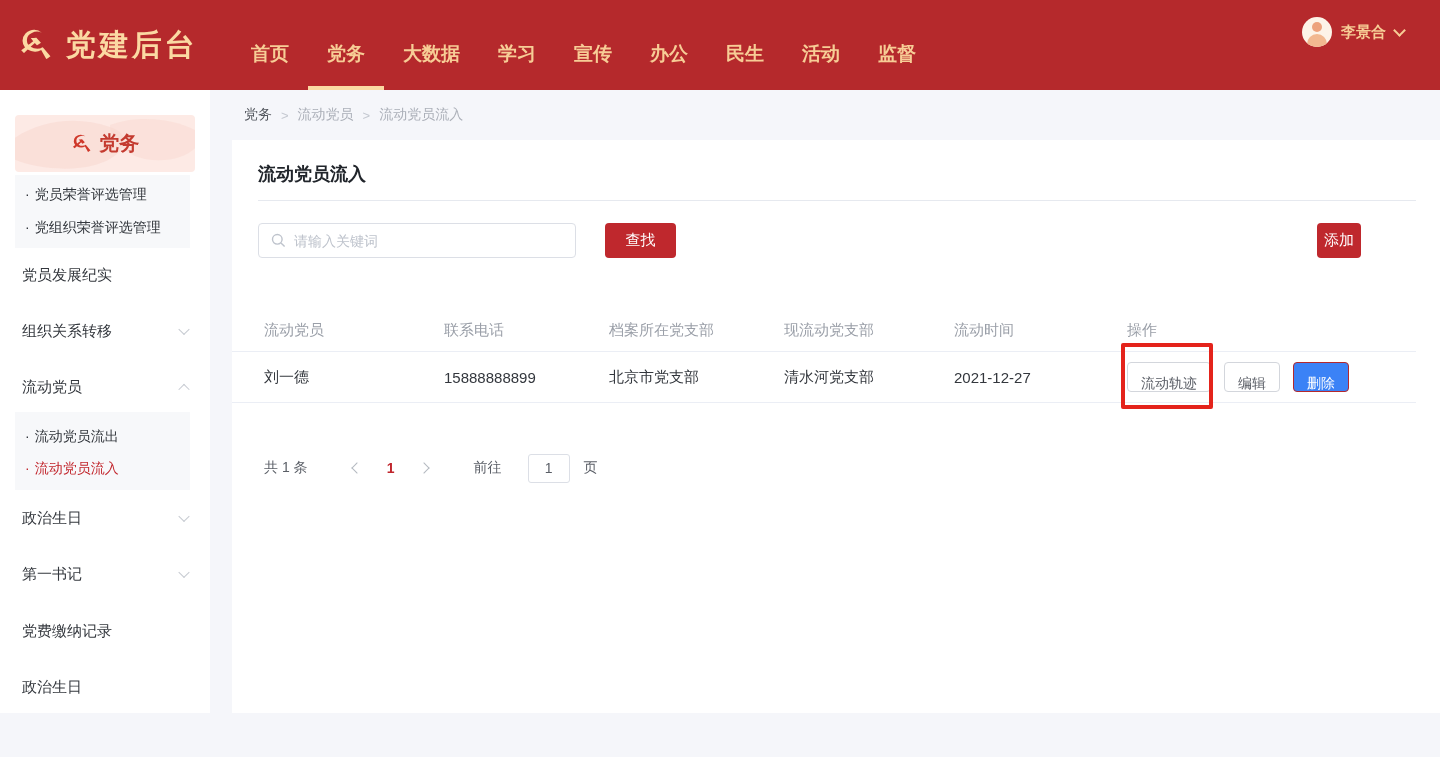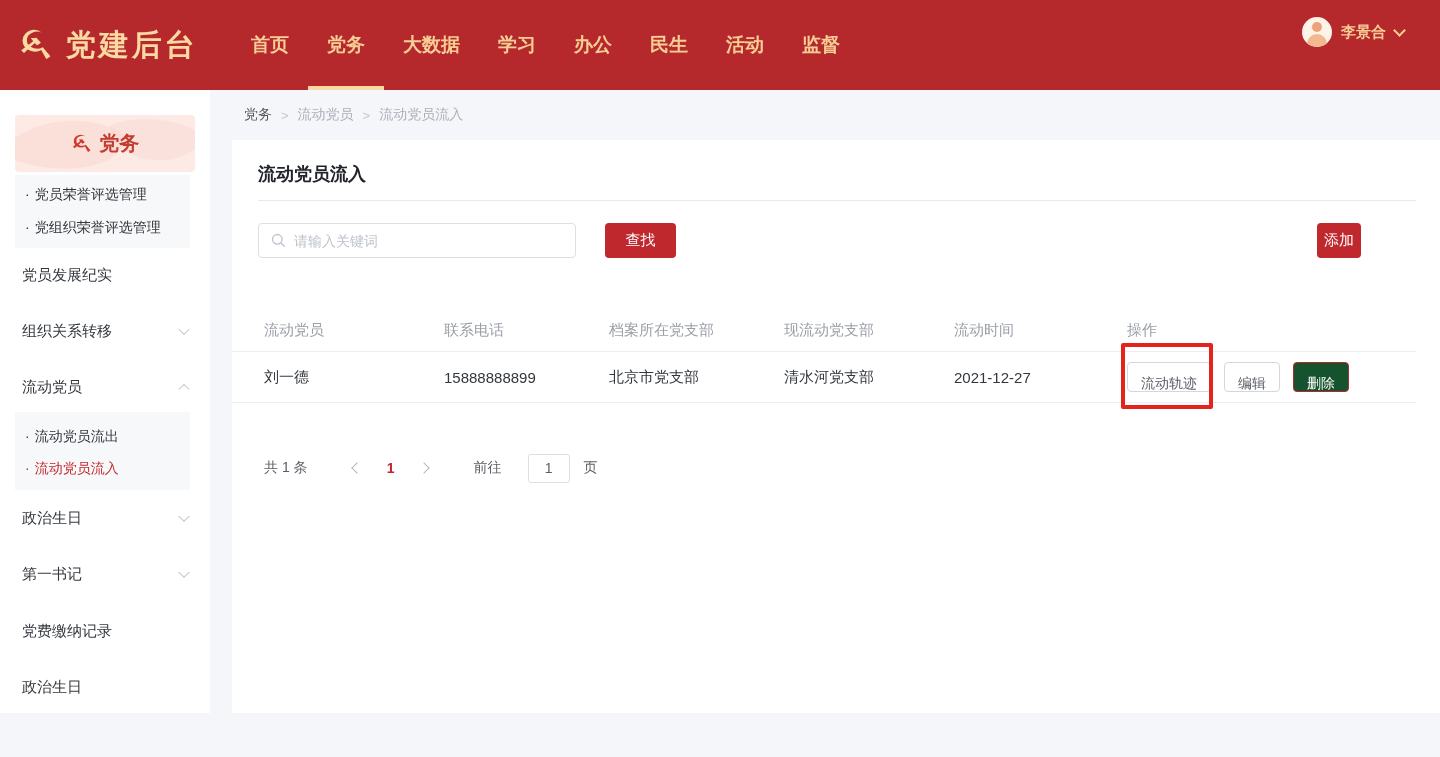--- a/index.html
+++ b/index.html
@@ -13,21 +13,21 @@
   
   .header {
     position:absolute; top:0; left:0; width:1440px; height:90px;
     background:#b5292c; display:flex; align-items:stretch;
   }
   .logo { display:flex; align-items:center; gap:12px; padding-left:18px; width:232px; }
   .logo-emblem { font-size:40px; line-height:1; color:#fbd9a3; transform:scaleX(-1); }
   .logo-title { font-size:30px; font-weight:bold; color:#fbd9a3; letter-spacing:3px; white-space:nowrap;text-align:center; }
   .nav { display:flex; }
   .nav-item {
-    position:relative; padding:0 19px; line-height:90px;
+    position:relative; padding:9px 19px; line-height:90px;
     font-size:19px; font-weight:bold; color:#f7cd96; cursor:pointer; white-space:nowrap;
   }
   .nav-item.active::after {
     content:""; position:absolute; left:0; right:0; bottom:0; height:4px; background:#fbd9a3;
   }
   .user { position:absolute; right:36px; top:0; height:64px; display:flex; align-items:center; gap:9px; cursor:pointer; }
   .avatar { width:30px; height:30px; border-radius:50%; background:#fdf3e7; position:relative; overflow:hidden; }
   .avatar .head { position:absolute; top:5px; left:10px; width:10px; height:10px; border-radius:50%; background:#eda27c; }
   .avatar .torso { position:absolute; top:17px; left:5px; width:20px; height:14px; border-radius:10px 10px 0 0; background:#f2b890; }
   .user-name { font-size:15px; font-weight:bold; color:#f7cd96; }
@@ -92,21 +92,21 @@
   }
   .trow {
     position:absolute; left:0; right:24px; top:212px; height:51px;
     border-bottom:1px solid #ebeef5; font-size:15px; color:#33373d;
   }
   .actions { display:flex; gap:13px; align-items:center; }
   .mini-btn {
     height:30px; padding:12px 13px; background:#fff; border:1px solid #d3d6dc; border-radius:4px;
     font-size:14px; color:#5a5e66; cursor:pointer; font-family:"Liberation Sans", sans-serif;
   }
-  .mini-btn.danger { background:#14532d; border-color:#b4282c; color:#fff;text-align:center; }
+  .mini-btn.danger { background:#3b82f6; border-color:#b4282c; color:#fff;text-align:center; }
   .annotation-box {
     position:absolute; left:889px; top:203px; width:92px; height:66px;
     border:4px solid #e4231b; border-radius:2px; pointer-events:none;
   }
   
   .pagination { position:absolute; left:32px; top:313px; height:30px; display:flex; align-items:center; font-size:14px; color:#5a5e66;gap:6px; }
   .pg-total { margin-right:28px; }
   .pg-arrow { width:28px; height:28px; display:flex; align-items:center; justify-content:center; cursor:pointer; }
   .pg-arrow .ar { width:8px; height:8px; border-left:1.5px solid #b4b9c0; border-bottom:1.5px solid #b4b9c0; }
   .pg-arrow .ar.left { transform:rotate(45deg); margin-left:3px; }
@@ -125,20 +125,21 @@
 <div class="header">
   <div class="logo">
     <span class="logo-emblem">☭</span>
     <span class="logo-title">党建后台</span>
   </div>
   <div class="nav">
     <div class="nav-item">首页</div>
     <div class="nav-item active">党务</div>
     <div class="nav-item">大数据</div>
     <div class="nav-item">学习</div>
+    <div class="nav-item">宣传</div>
     <div class="nav-item">办公</div>
     <div class="nav-item">民生</div>
     <div class="nav-item">活动</div>
     <div class="nav-item">监督</div>
   </div>
   <div class="user">
     <div class="avatar">
       <div class="head"></div>
         <div class="torso"></div>
     </div>

